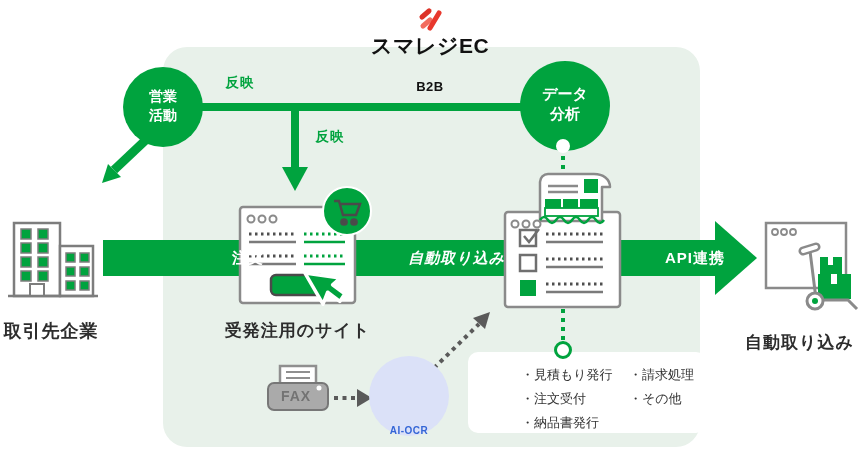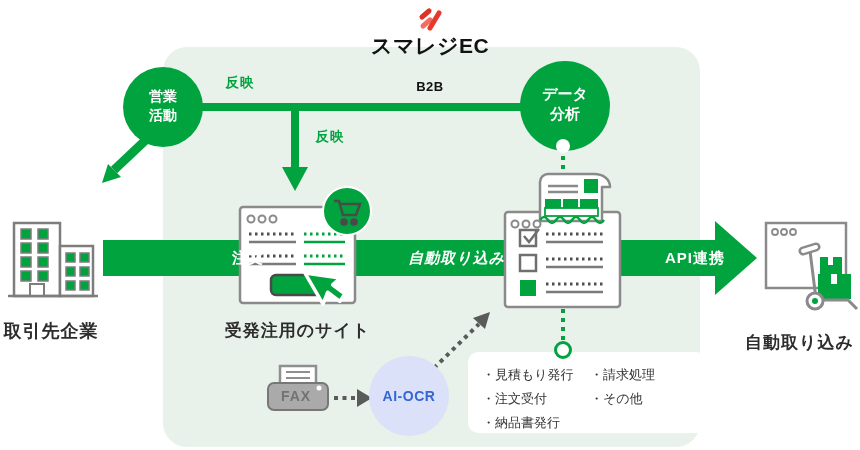--- a/index.html
+++ b/index.html
@@ -37,29 +37,29 @@
   .blabel.auto{left:360px;top:249px;width:145px;font-style:italic;}
   .blabel.api{left:620px;top:249px;width:105px;}
   
   .elabel{font-size:17px;font-weight:600;color:#2d2d2d;text-align:center;letter-spacing:1px;z-index:5;}
   .elabel.partner{left:-4px;top:319px;width:110px;font-size:18px;}
   .elabel.site{left:215px;top:319px;width:165px;}
   .elabel.core{left:742px;top:331px;width:115px;}
   
   .features{
     left:468px;top:352px;width:238px;height:81px;background:#fff;border-radius:10px;
-    box-sizing:border-box;padding:11px 12px 9px 14px;display:flex;gap:14px;z-index:5;
+    box-sizing:border-box;padding:11px 12px 9px 14px;display:flex;gap:14px;z-index:5;justify-content:flex-end;
   }
   .features .col{display:flex;flex-direction:column;font-size:13px;line-height:1.85;color:#333;font-weight:500;white-space:nowrap;}
   .features .col.c1{width:94px;}
   
   .ai-ocr{
     left:369px;top:356px;width:80px;height:80px;border-radius:50%;background:#dbe1f8;
-    display:flex;align-items:center;justify-content:center;
-    color:#3566d6;font-weight:700;font-size:14px;letter-spacing:0.5px;z-index:4;
+    display:flex;align-items:flex-end;justify-content:center;
+    color:#3566d6;font-weight:700;font-size:10px;letter-spacing:0.5px;z-index:4;
   }
   .fax-label{left:268px;top:388px;width:56px;text-align:center;color:#737373;font-weight:700;font-size:14px;letter-spacing:1px;z-index:5;}
 </style>
 </head>
 <body>
 
 <div class="canvas">
 
   <div class="abs panel"></div>
 

